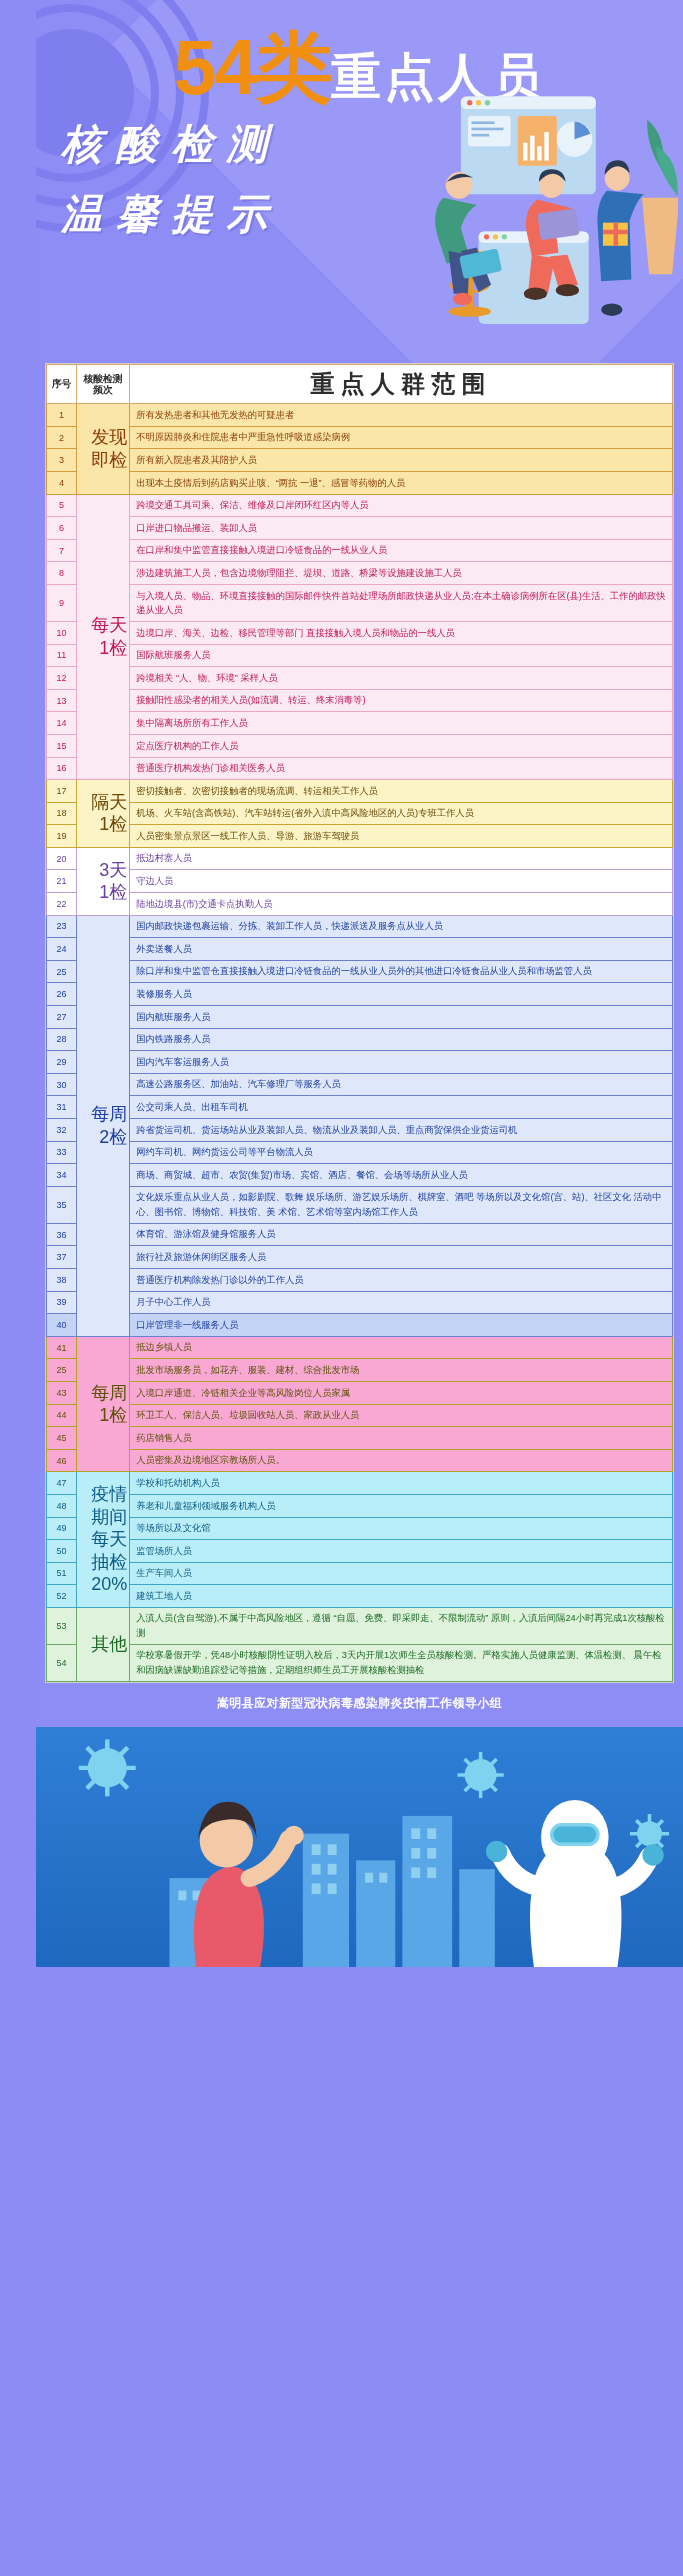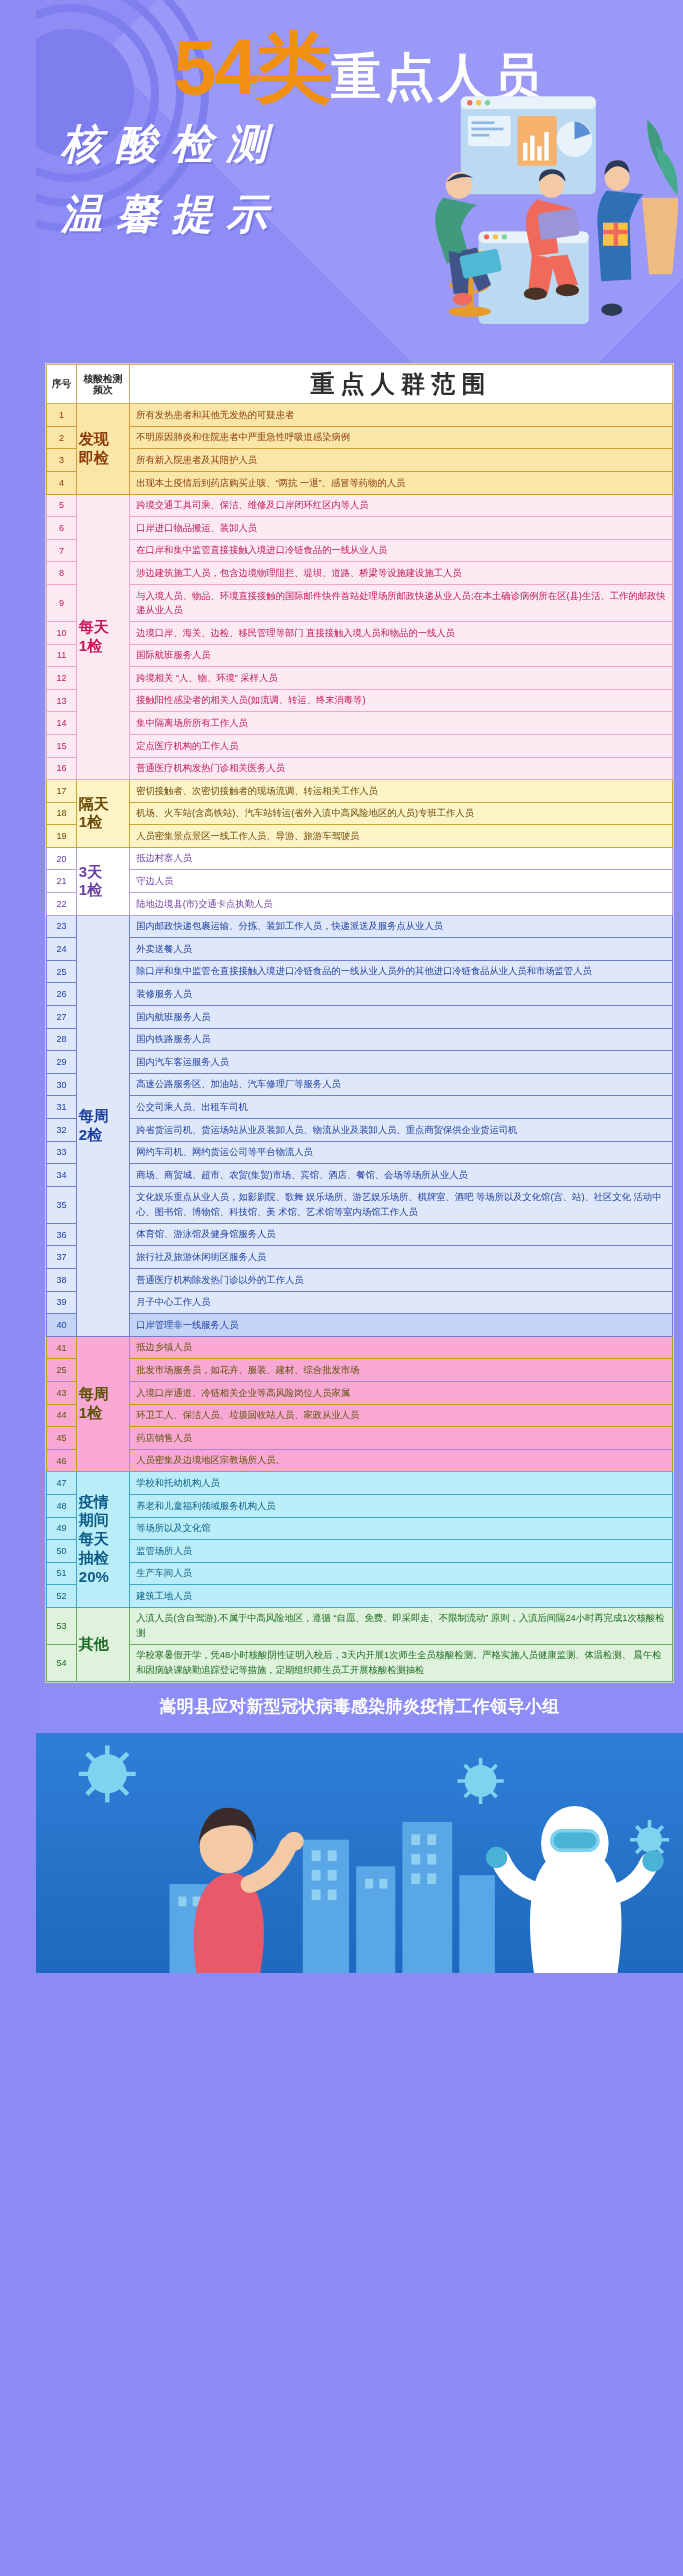--- a/index.html
+++ b/index.html
@@ -56,21 +56,21 @@
     border:0.9px solid #d8a86a; padding:5.3px 1.8px; line-height:1.15;
   }
   th.h-no { font-size:9.8px; }
   th.h-freq { font-size:9.8px; }
   th.h-desc { font-size:24px; letter-spacing:6.2px; }
 
   td.no {
     text-align:center; font-size:9px; padding:2.7px 0; font-weight:normal;
   }
   td.freq {
-    text-align:left; font-size:15px; font-weight:bold; line-height:1.25;
+    text-align:right; font-size:18px; font-weight:normal; line-height:1.25;
     padding:1.8px;
   }
   td.desc {
     font-size:9.3px; line-height:1.55; padding:3.6px 4.4px 3.6px 6.2px; text-align:left;
   }
 
   
   .g-orange td { background:#fae6a8; border:0.9px solid #d59a3a; color:#8a3b06; }
   .g-orange td.desc { color:#8a3b06; }
   .g-pink td { background:#fbeaf2; border:0.9px solid #f0a7c6; color:#c2185b; }
@@ -85,21 +85,21 @@
   .g-yellow2 td { background:#f9a8d4; border:0.9px solid #b0a523; color:#5c5206; }
   .g-yellow2 td.desc { color:#5c5206; }
   .g-cyan td { background:#b9edf7; border:0.9px solid #3ea7c7; color:#0d5c86; }
   .g-cyan td.desc { color:#0d5c86; }
   .g-green td { background:#dff2dc; border:0.9px solid #6aab63; color:#1d6b24; }
   .g-green td.desc { color:#1d6b24; }
 
   
   .footer-bar {
     background:#8e8df6; text-align:center; color:#ffffff;
-    font-size:17px; font-weight:bold; padding:12.5px 7.1px 14.2px 7.1px; letter-spacing:0.4px;
+    font-size:12px; font-weight:bold; padding:12.5px 7.1px 14.2px 7.1px; letter-spacing:0.4px;
   }
   .footer-art { position:relative; height:240px; background:#2f7fd6; overflow:hidden; }
   .fa-sky { position:absolute; inset:0; background:linear-gradient(#2f7fd6,#1f68bf); }
 </style>
 </head>
 <body>
 
 <div class="page">
 
   <div class="header">

